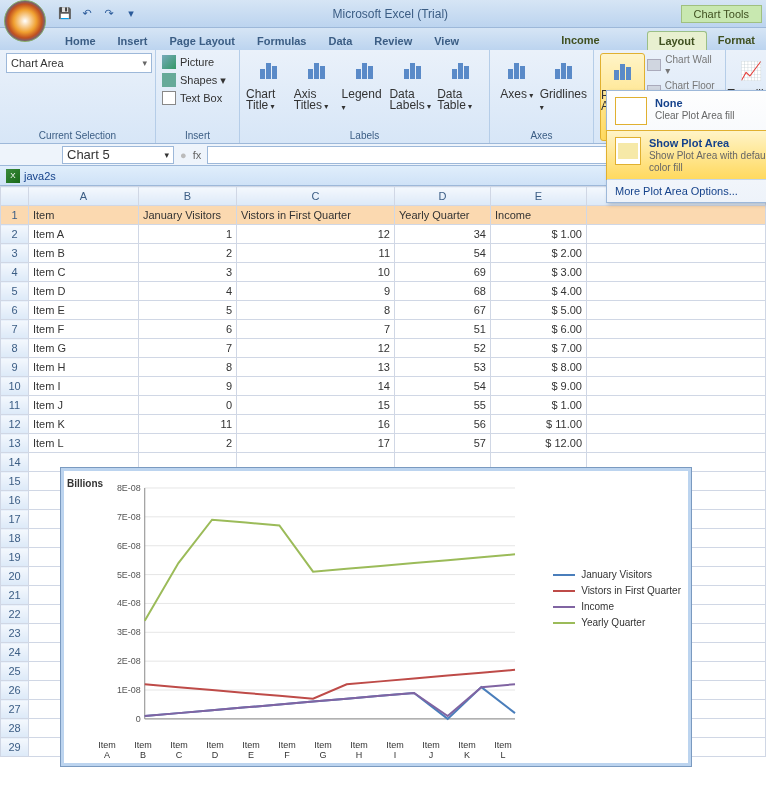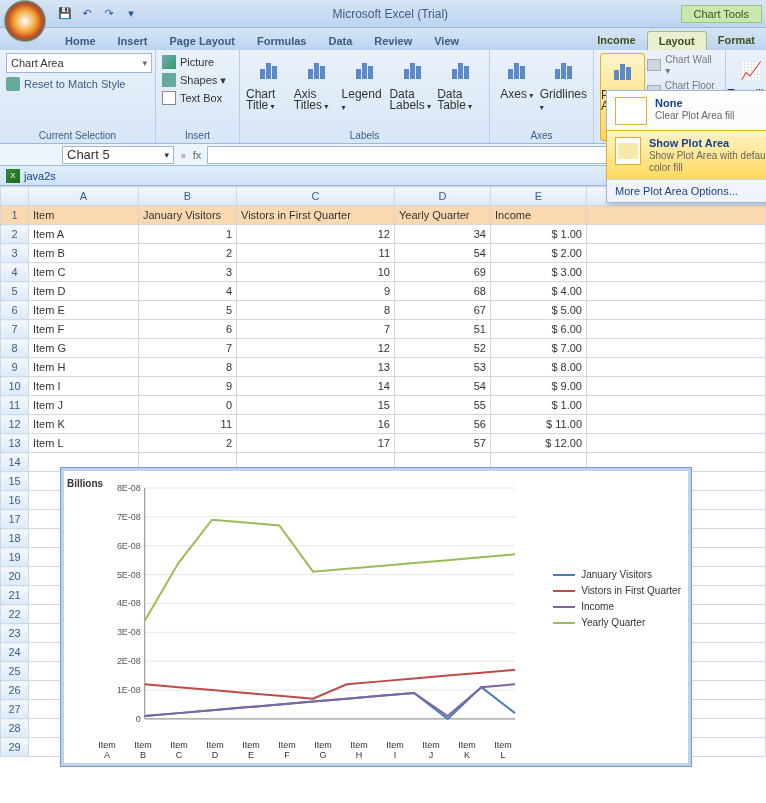--- a/index.html
+++ b/index.html
@@ -9,21 +9,21 @@
 .titlebar { height: 28px; background: linear-gradient(#d6e5f5,#bcd4ef); display:flex; align-items:center; padding:0 4px; border-bottom:1px solid #9db8d9;}
 .office-btn { width:42px; height:42px; border-radius:50%; background:radial-gradient(circle,#fff,#f0a030 40%,#c05020 60%,#3070c0 80%); margin-top:14px; margin-right:6px; border:1px solid #8a6; position:relative; z-index:10;}
 .qat { display:flex; gap:4px; align-items:center; margin-left:4px;}
 .qat-btn { width:18px; height:18px; display:flex; align-items:center; justify-content:center; color:#2a5a9a; cursor:pointer;}
 .title { flex:1; text-align:center; color:#3b5d84; font-size:12px; margin-left:-40px;}
 .chart-tools-tag { background:#c8e8b0; color:#405020; padding:2px 12px; font-size:11px; border:1px solid #a0c080; height:18px; display:flex; align-items:center;}
 
 
 .tabrow { height:22px; background:linear-gradient(#d6e5f5,#bcd4ef); display:flex; align-items:flex-end; padding-left:54px;}
 .tab { padding:3px 11px; color:#3b5d84; font-size:11px; cursor:pointer;font-weight:bold;}
-.tab.active { background:#e8f0d0; border:1px solid #9bbf87; border-bottom:none; border-radius:3px 3px 0 0; color:#405020;}
+.tab.active { background:#e8f0d0; border:1px solid #9bbf87; border-bottom:none; border-radius:3px 3px 0 0; color:#405020;margin-left:36px;}
 .ctx-tabs { margin-left:auto; display:flex;}
 .ctx-tabs .tab { color:#405020;}
 
 
 .ribbon { height:94px; background:linear-gradient(#eaf1fa,#d7e6f7); border-bottom:1px solid #9db8d9; display:flex; position:relative;}
 .group { border-right:1px solid #b5cde8; padding:3px 6px 2px; display:flex; flex-direction:column; position:relative;}
 .group-label { text-align:center; color:#3b5d84; font-size:10px; margin-top:auto; padding-top:2px;}
 .grp-body { display:flex; gap:2px; flex:1;}
 
 
@@ -127,24 +127,20 @@
   <div class="ctx-tabs">
     <div class="tab">Income</div>
     <div class="tab active">Layout</div>
     <div class="tab">Format</div>
   </div>
 </div>
 
 <div class="ribbon">
   <div class="group cs-group">
     <div class="dd">Chart Area</div>
-    <div class="cs-link">
-        <span class="ic" style="background:#6a9"></span>
-        <span>Reset to Match Style</span>
-      </div>
     <div class="group-label">Current Selection</div>
   </div>
   <div class="group ins-group">
     <div class="ins-link">
         <span class="ic ic-pic"></span>
         <span>Picture</span>
       </div>
     <div class="ins-link">
         <span class="ic ic-shp"></span>
         <span>Shapes ▾</span>

